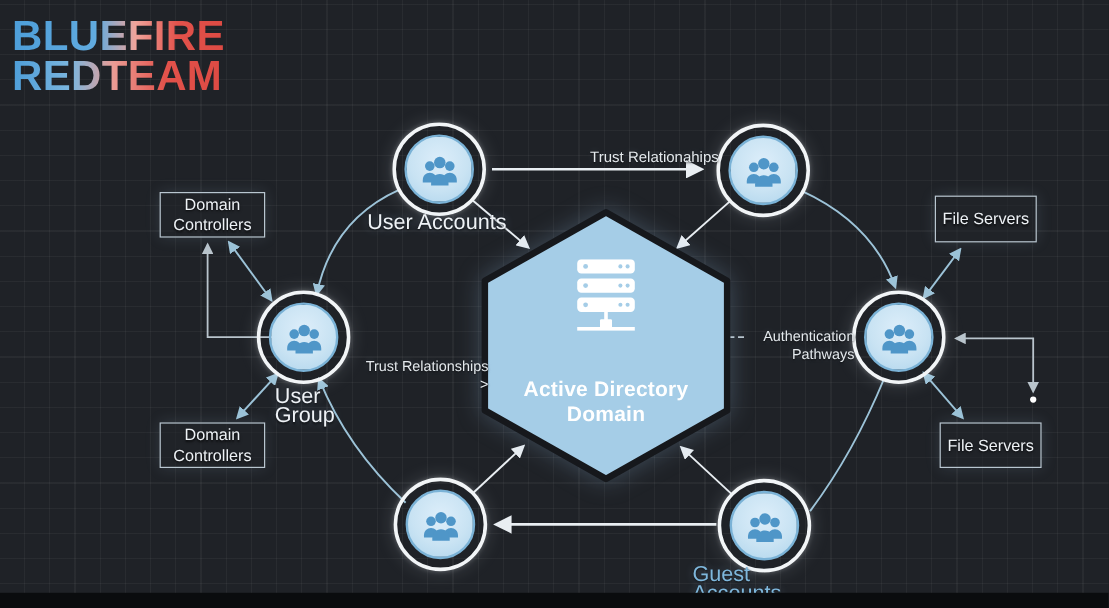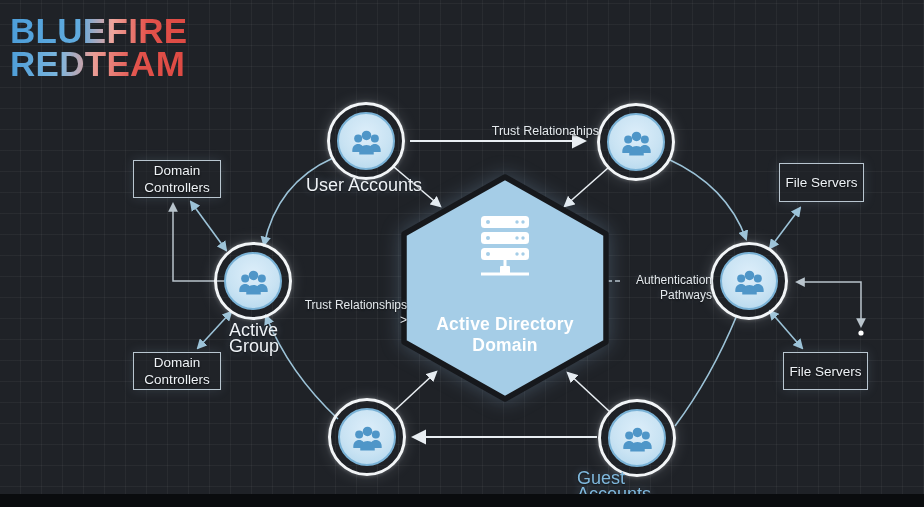--- a/index.html
+++ b/index.html
@@ -169,21 +169,21 @@
         <svg class="people" viewBox="0 0 24 24">
           <circle cx="6.6" cy="10" r="2.6"></circle>
           <path d="M2.8 17.6c0-2.4 1.7-4 3.8-4s3.8 1.6 3.8 4v1.2H2.8z"></path>
           <circle cx="17.4" cy="10" r="2.6"></circle>
           <path d="M13.6 17.6c0-2.4 1.7-4 3.8-4s3.8 1.6 3.8 4v1.2h-7.6z"></path>
           <circle cx="12" cy="8.1" r="3.1"></circle>
           <path d="M7.3 19.2c0-2.9 2-4.9 4.7-4.9s4.7 2 4.7 4.9v1.3H7.3z"></path>
         </svg>
       </div>
   </div>
-  <div class="nlabel" style="left:229px;top:322px;width:54px;">Active Group</div>
+  <div class="nlabel" style="left:229px;top:322px;width:54px;">User Group</div>
 
   <div class="ring" style="left:710px;top:242px;">
     <div class="inner">
         <svg class="people" viewBox="0 0 24 24">
           <circle cx="6.6" cy="10" r="2.6"></circle>
           <path d="M2.8 17.6c0-2.4 1.7-4 3.8-4s3.8 1.6 3.8 4v1.2H2.8z"></path>
           <circle cx="17.4" cy="10" r="2.6"></circle>
           <path d="M13.6 17.6c0-2.4 1.7-4 3.8-4s3.8 1.6 3.8 4v1.2h-7.6z"></path>
           <circle cx="12" cy="8.1" r="3.1"></circle>
           <path d="M7.3 19.2c0-2.9 2-4.9 4.7-4.9s4.7 2 4.7 4.9v1.3H7.3z"></path>

